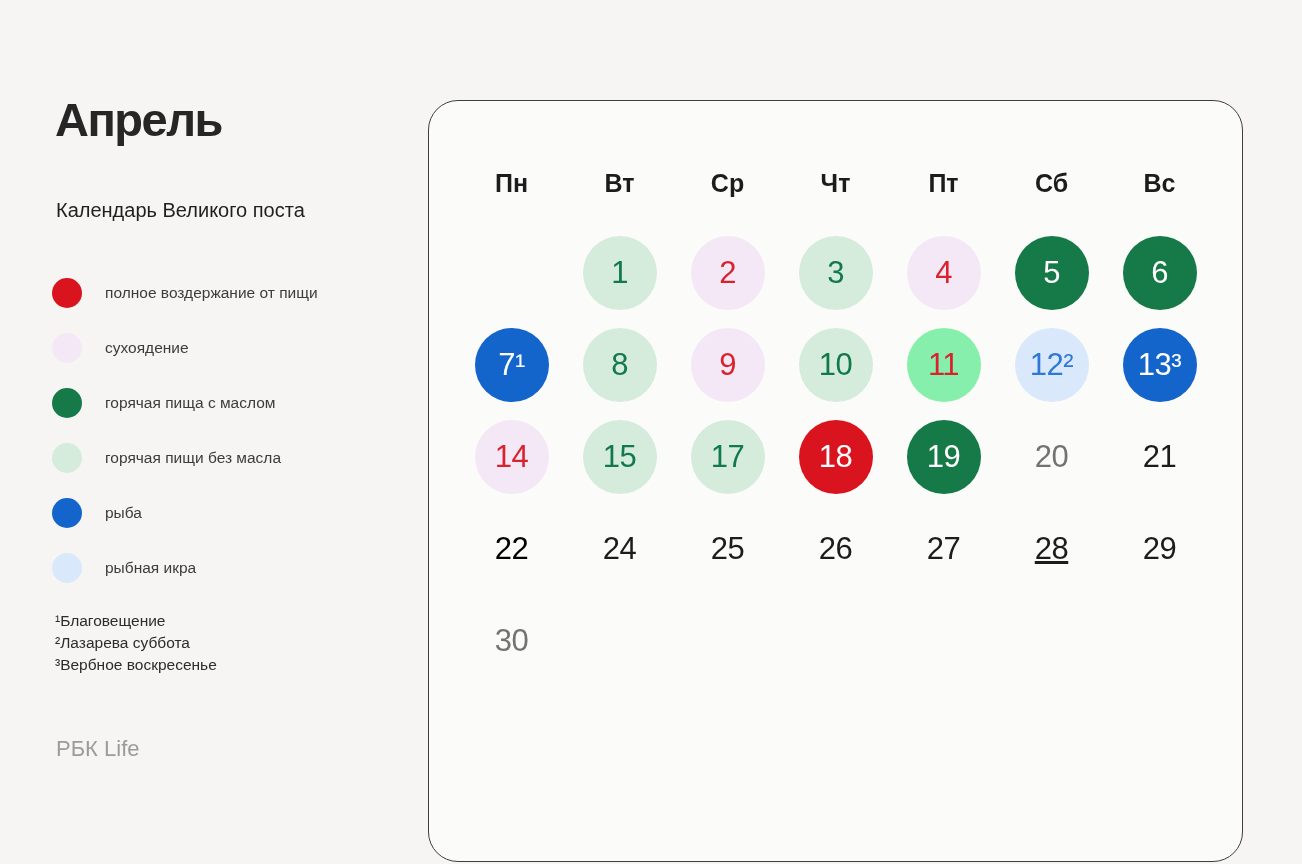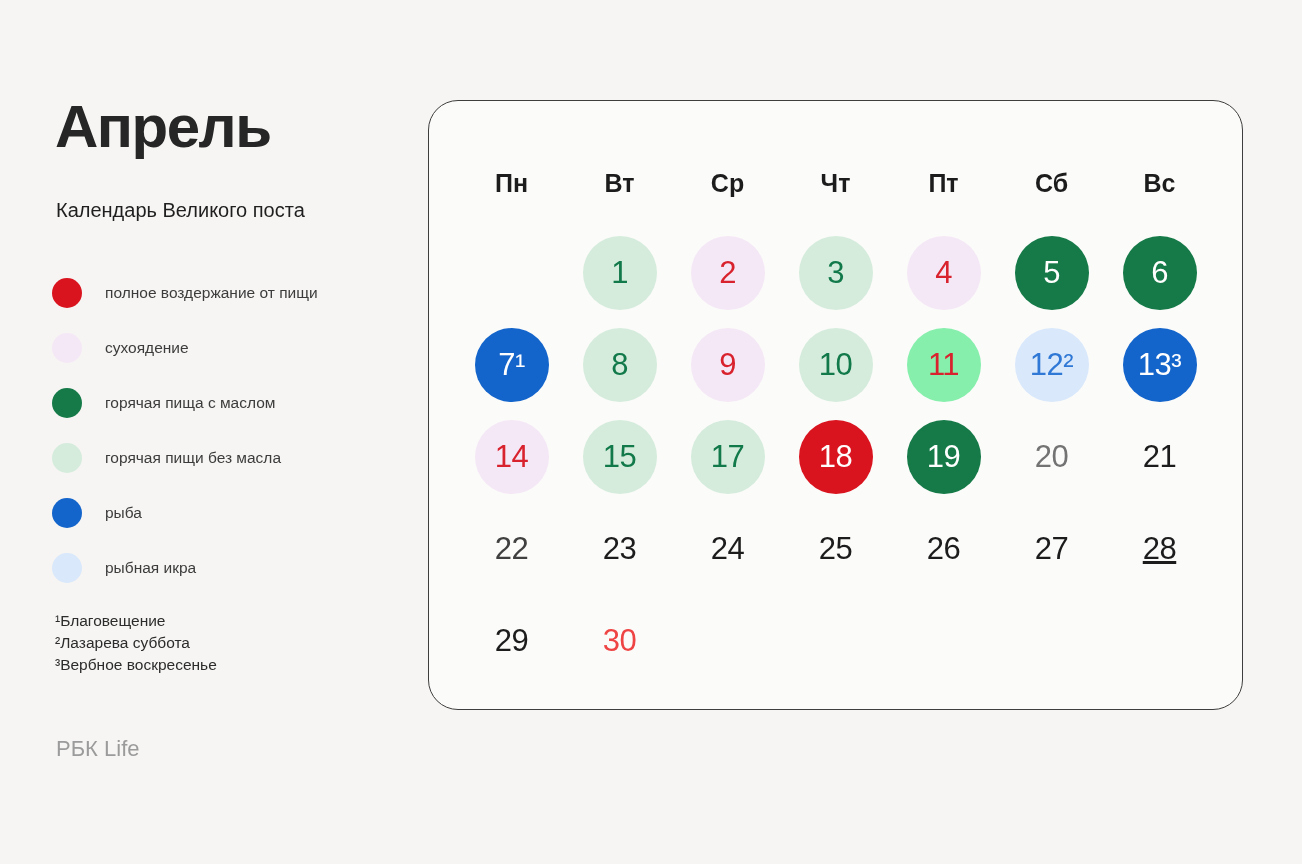--- a/index.html
+++ b/index.html
@@ -6,42 +6,42 @@
   body {
     width: 1302px; height: 864px;
     background: #f6f5f3;
     font-family: "Liberation Sans", sans-serif;
     color: #1c1c1c;
     position: relative;
     overflow: hidden;
   }
   .title {
     position: absolute; left: 55px; top: 94px;
-    font-size: 60px; font-weight: 700; letter-spacing: -1.5px;
+    font-size: 47px; font-weight: 700; letter-spacing: -1.5px;
     color: #262626; margin: 0; line-height: 1.1; text-align: center;
   }
   .subtitle {
     position: absolute; left: 56px; top: 199px;
     font-size: 20px; color: #1f1f1f; margin: 0;
   }
   .legend { position: absolute; left: 52px; top: 278px; }
   .legend-item { display: flex; align-items: center; height: 30px; margin-bottom: 25px; }
   .legend-swatch { width: 30px; height: 30px; border-radius: 50%; flex: 0 0 30px; }
   .legend-label { margin-left: 23px; font-size: 15.5px; color: #3c3c3c; white-space: nowrap; }
   .footnotes {
     position: absolute; left: 55px; top: 610px;
     font-size: 15.5px; line-height: 22px; color: #2c2c2c;
   }
   .brand {
     position: absolute; left: 56px; top: 736px;
     font-size: 22px; color: #9b9b9b;
   }
   .card {
     position: absolute; left: 428px; top: 100px;
-    width: 815px; height: 610px;
+    width: 815px; height: 762px;
     background: #fbfbfa;
     border: 1px solid #3e3e3e;
     border-radius: 30px;
     box-sizing: border-box;
   }
   .cal-grid {
     display: grid;
     grid-template-columns: repeat(7, 108px);
     justify-content: center;
     margin-top: 38px;
@@ -162,41 +162,38 @@
         <div class="day-cell">
           <div class="day-circle" style="background: rgb(21, 122, 72); color: rgb(255, 255, 255);">19</div>
         </div>
         <div class="day-cell">
           <div class="day-circle" style="background: transparent; color: #737373;">20</div>
         </div>
         <div class="day-cell">
           <div class="day-circle" style="background: transparent; color: rgb(28, 28, 28);">21</div>
         </div>
         <div class="day-cell">
-          <div class="day-circle" style="background: transparent; color: #404040;">22</div>
-        </div>
-        <div class="day-cell">
-          <div class="day-circle" style="background: transparent; color: rgb(28, 28, 28);">23</div>
+          <div class="day-circle" style="background: transparent; color: #000000;">22</div>
         </div>
         <div class="day-cell">
           <div class="day-circle" style="background: transparent; color: rgb(28, 28, 28);">24</div>
         </div>
         <div class="day-cell">
           <div class="day-circle" style="background: transparent; color: rgb(28, 28, 28);">25</div>
         </div>
         <div class="day-cell">
           <div class="day-circle" style="background: transparent; color: rgb(28, 28, 28);">26</div>
         </div>
         <div class="day-cell">
           <div class="day-circle" style="background: transparent; color: rgb(28, 28, 28);">27</div>
         </div>
         <div class="day-cell">
           <div class="day-circle" style="background: transparent; color: rgb(28, 28, 28); text-decoration: underline;">28</div>
         </div>
         <div class="day-cell">
           <div class="day-circle" style="background: transparent; color: rgb(28, 28, 28);">29</div>
         </div>
         <div class="day-cell">
-          <div class="day-circle" style="background: transparent; color: #ef4444;">30</div>
+          <div class="day-circle" style="background: transparent; color: #737373;">30</div>
         </div>
       </div>
   </section>
 </main>
 
 </body></html>

